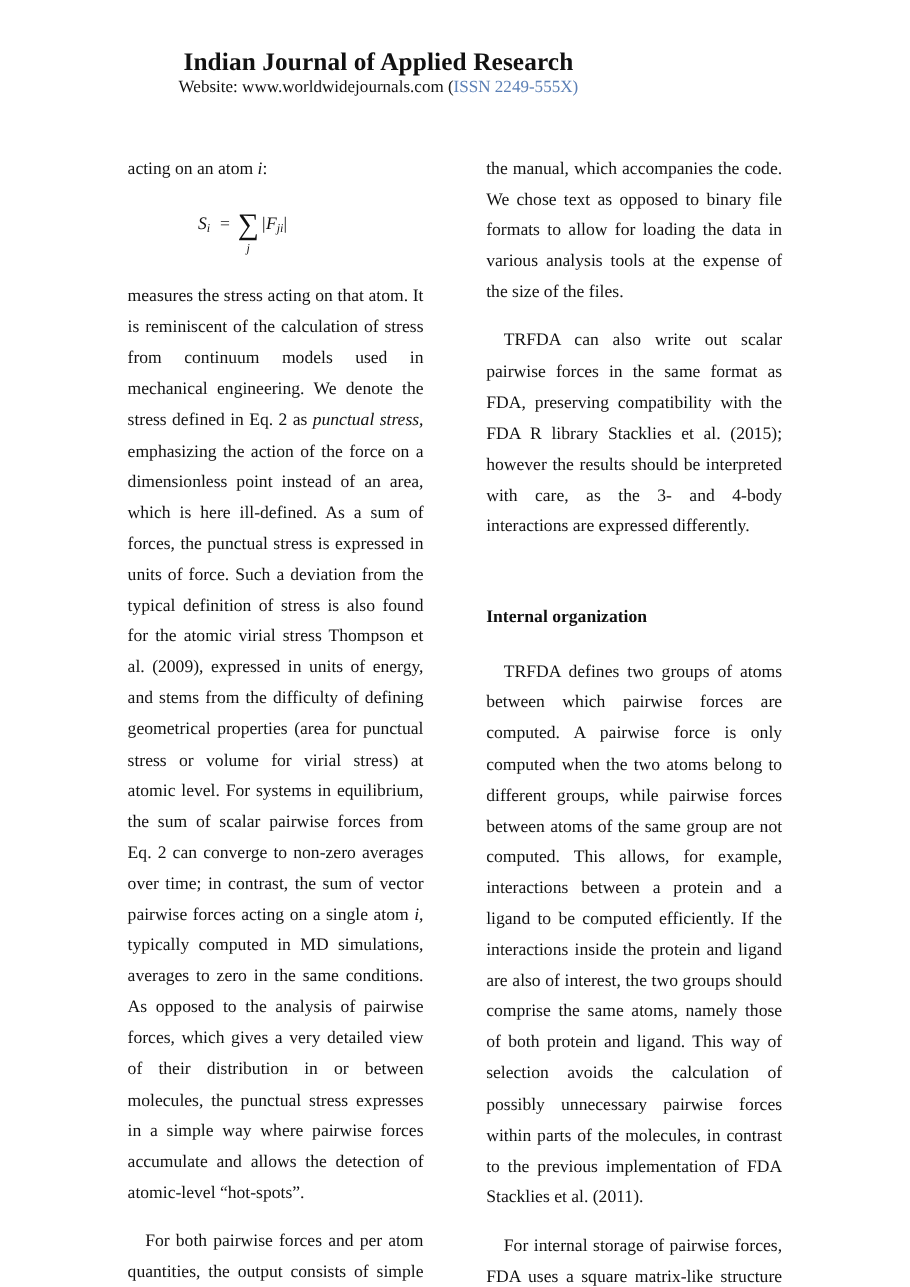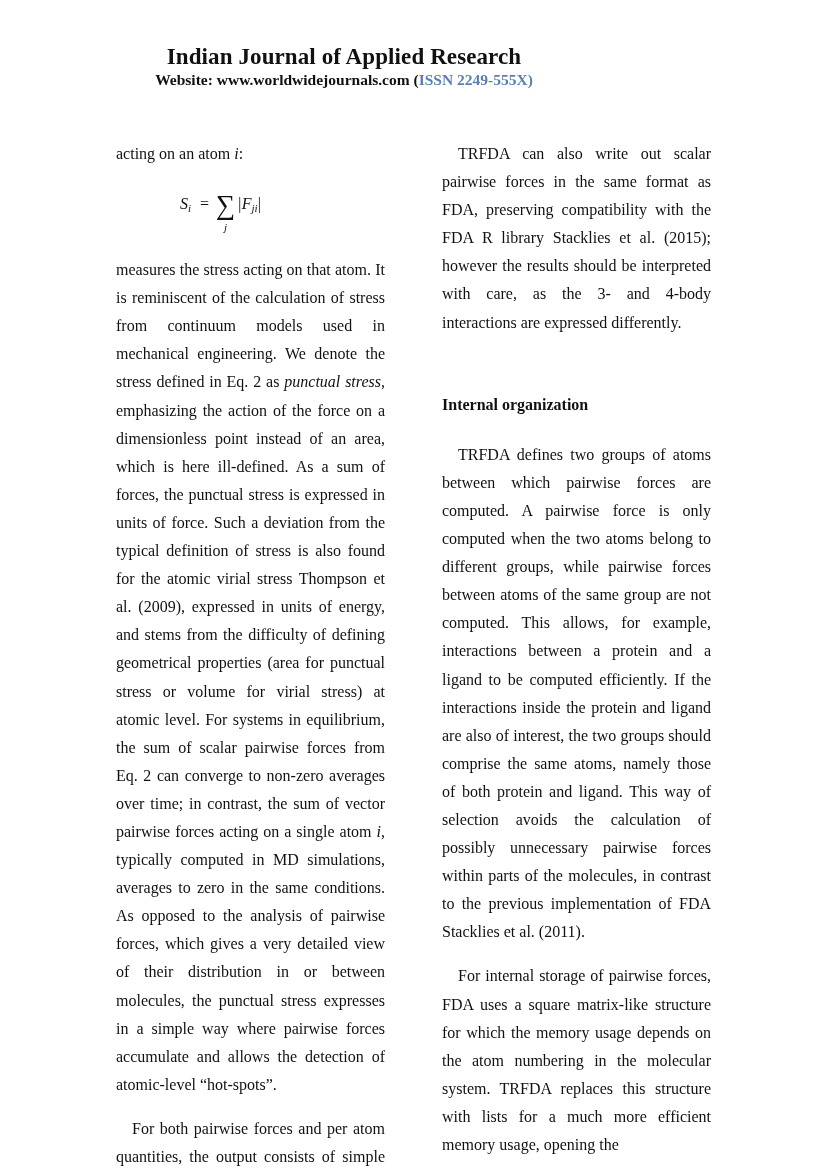--- a/index.html
+++ b/index.html
@@ -1,20 +1,20 @@
 <!DOCTYPE html>
 <html><head>
 <meta charset="utf-8">
 <style>
   html, body { margin: 0; padding: 0; background: #ffffff; }
   body { width: 827px; height: 1170px; position: relative; overflow: hidden;
          font-family: "Liberation Serif", "DejaVu Serif", serif; color: #111; }
   .header { position: absolute; top: 44px; left: 0; width: 688px; text-align: center; }
   .journal-title { font-size: 23px; font-weight: bold; line-height: 26px; letter-spacing: 0.1px; }
-  .website-line { font-size: 15.5px; font-weight: bold; line-height: 18px; margin-top: 1px; }
+  .website-line { font-size: 15.5px; font-weight: normal; line-height: 18px; margin-top: 1px; }
   .issn { color: #5b7fb5; }
   .col { position: absolute; top: 124px; width: 301px; font-size: 16px; line-height: 28.1px;
          text-align: justify; hyphens: manual; }
   .col-left { left: 100px; }
   .col-right { left: 426px; }
   .col p { margin: 16px; }
   .indent { text-indent: 16px; }
   .formula { height: 56px; position: relative; }
   .formula-inner { position: absolute; left: 80px; top: 6px; font-size: 16px; }
   .fm-s { font-style: italic; }
@@ -43,17 +43,18 @@
       <span class="sigma"><span>∑</span><span class="sigma-sub">j</span></span><span class="fm-s">|F</span><span class="fm-sub">ji</span><span>|</span>
     </div>
   </div>
 
   <p><span>measures the stress acting on that atom.  It is reminiscent of the calculation of stress from continuum models used in mechanical en­gineering.  We denote the stress defined in Eq. 2 as </span><em>punctual stress</em><span>, emphasizing the ac­tion of the force on a dimensionless point in­stead of an area, which is here ill-defined. As a sum of forces, the punctual stress is ex­pressed in units of force.  Such a deviation from the typical definition of stress is also found for the atomic virial stress Thompson et al. (2009), expressed in units of energy, and stems from the difficulty of defining ge­ometrical properties (area for punctual stress or volume for virial stress) at atomic level. For systems in equilibrium, the sum of scalar pairwise forces from Eq. 2 can converge to non-zero averages over time; in contrast, the sum of vector pairwise forces acting on a sin­gle atom </span><em>i</em><span>, typically computed in MD simula­tions, averages to zero in the same conditions. As opposed to the analysis of pairwise forces, which gives a very detailed view of their dis­tribution in or between molecules, the punc­tual stress expresses in a simple way where pairwise forces accumulate and allows the de­tection of atomic-level “hot-spots”.</span></p>
 
   <p class="indent">For both pairwise forces and per atom quantities, the output consists of simple to parse text files.  Their format allows an un­limited number of volume, pairwise forces and simulation time steps, and is documented in</p>
 </div>
 
 <div class="col col-right">
+  <p>the manual, which accompanies the code. We chose text as opposed to binary file formats to allow for loading the data in various analysis tools at the expense of the size of the files.</p>
   <p class="indent">TRFDA can also write out scalar pairwise forces in the same format as FDA, preserving compatibility with the FDA R library Stack­lies et al. (2015); however the results should be interpreted with care, as the 3- and 4-body interactions are expressed differently.</p>
   <p class="section-heading" style="margin-top:38px;margin-bottom:0;padding-top:14px;padding-bottom:6px;">Internal organization</p>
   <p class="indent">TRFDA defines two groups of atoms be­tween which pairwise forces are computed. A pairwise force is only computed when the two atoms belong to different groups, while pair­wise forces between atoms of the same group are not computed.  This allows, for example, interactions between a protein and a ligand to be computed efficiently. If the interactions in­side the protein and ligand are also of inter­est, the two groups should comprise the same atoms, namely those of both protein and lig­and. This way of selection avoids the calcula­tion of possibly unnecessary pairwise forces within parts of the molecules, in contrast to the previous implementation of FDA Stack­lies et al. (2011).</p>
   <p class="indent">For internal storage of pairwise forces, FDA uses a square matrix-like structure for which the memory usage depends on the atom numbering in the molecular system.  TRFDA replaces this structure with lists for a much more efficient memory usage, opening the</p>
 </div>
 
 </body></html>

